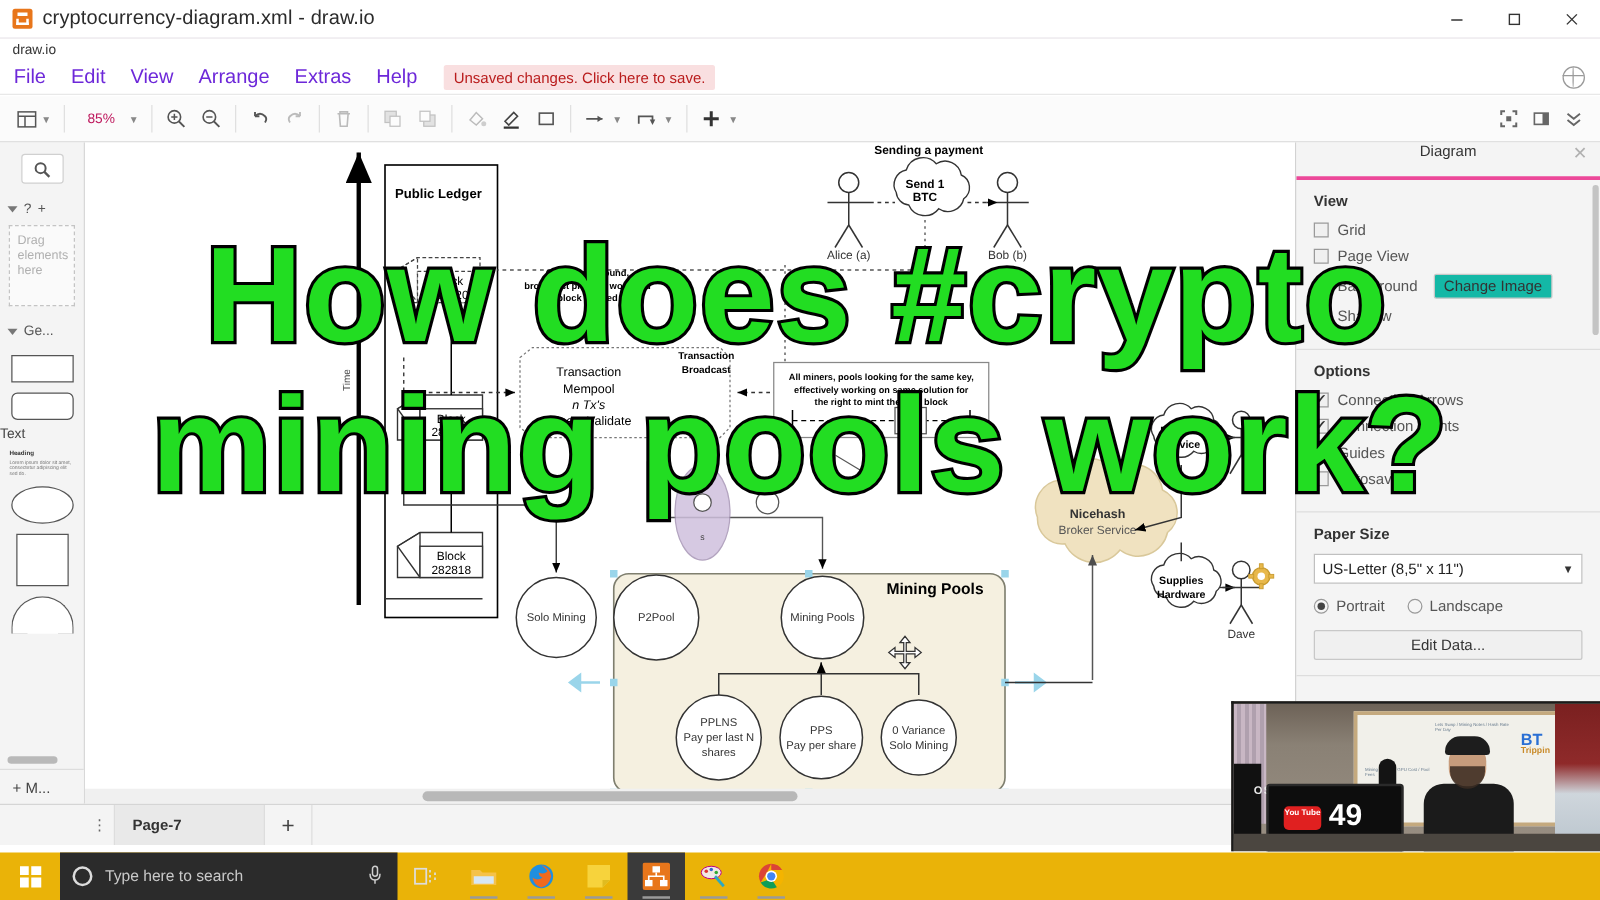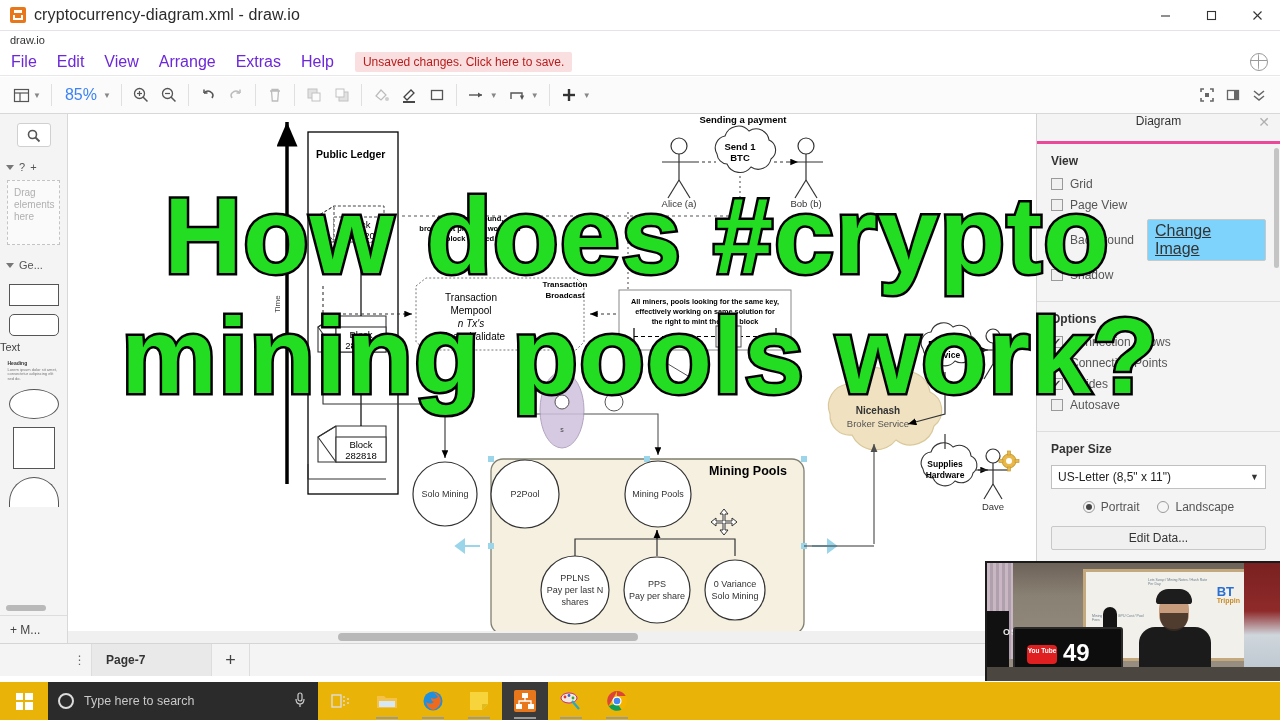--- a/index.html
+++ b/index.html
@@ -67,21 +67,21 @@
 
   
   .toolbar {
     position:absolute; left:0; top:77px; width:1280px; height:37px;
     background:#fbfbfb; border-bottom:1px solid #d8d8d8;
     display:flex; align-items:center;
   }
   .tool { height:37px; display:flex; align-items:center; padding:0 5px; color:#555; }
   .tsep { width:1px; height:22px; background:#e0e0e0; margin:0 5px; }
   .caret { font-size:8px; color:#888; margin-left:3px; }
-  .zoomval { font-size:16px; color:#3b82f6; width:38px; text-align:center; }
+  .zoomval { font-size:11px; color:#be185d; width:38px; text-align:center; }
   .tool.disabled { opacity:.38; }
   .toolbar .right { margin-left:auto; display:flex; align-items:center; padding-right:8px; }
 
   
   .leftbar {
     position:absolute; left:0; top:114px; width:68px; height:529px;
     background:#f4f4f4; border-right:1px solid #d8d8d8; overflow:hidden;
   }
   .lb-search {
     margin:9px auto 0; width:34px; height:24px; background:#fff;
@@ -152,22 +152,22 @@
     width:12px; height:12px; border:1px solid #9a9a9a; background:#f0f0f0;
     display:inline-flex; align-items:center; justify-content:center;
     font-size:10px; color:#333; line-height:1; flex:none;
   }
   .rb {
     width:12px; height:12px; border:1px solid #9a9a9a; border-radius:50%;
     background:#f5f5f5; display:inline-flex; align-items:center; justify-content:center; flex:none;
   }
   .rb.on:after { content:""; width:6px; height:6px; border-radius:50%; background:#444; }
   .minibtn {
-    margin-left:6px; font-size:16px; color:#333; background:#7dd3fc;
-    border:1px solid #c8c8c8; border-radius:2px; padding:2px 7px;text-decoration:underline;
+    margin-left:6px; font-size:12px; color:#333; background:#14b8a6;
+    border:1px solid #c8c8c8; border-radius:2px; padding:2px 7px;
   }
   .sel {
     width:100%; height:24px; background:#fff; border:1px solid #c0c0c0;
     font-size:12px; color:#222; padding:0 20px 0 6px; position:relative;
     display:flex; align-items:center;
   }
   .sel .arw { position:absolute; right:6px; font-size:9px; color:#333; }
   .bigbtn {
     margin-top:12px; width:100%; height:24px; background:#f0f0f0;
     border:1px solid #c8c8c8; border-radius:2px; font-size:12px; color:#333;
@@ -753,21 +753,21 @@
       <span>Autosave</span>
     </div>
   </div>
 
   <div class="fmt-sec">
     <div class="fmt-title">Paper Size</div>
     <div class="sel">
       <span>US-Letter (8,5" x 11")</span>
       <span class="arw">▼</span>
     </div>
-    <div class="row" style="justify-content:center;gap:18px;margin-top:11px">
+    <div class="row" style="gap:18px;margin-top:11px">
       <span style="display:flex;align-items:center;gap:6px">
         <span class="rb on"></span>
         <span>Portrait</span>
       </span>
       <span style="display:flex;align-items:center;gap:6px">
         <span class="rb"></span>
         <span>Landscape</span>
       </span>
     </div>
     <div class="bigbtn">Edit Data...</div>

